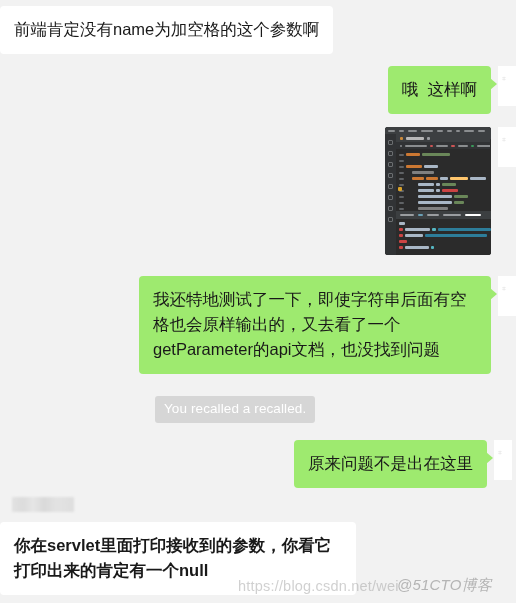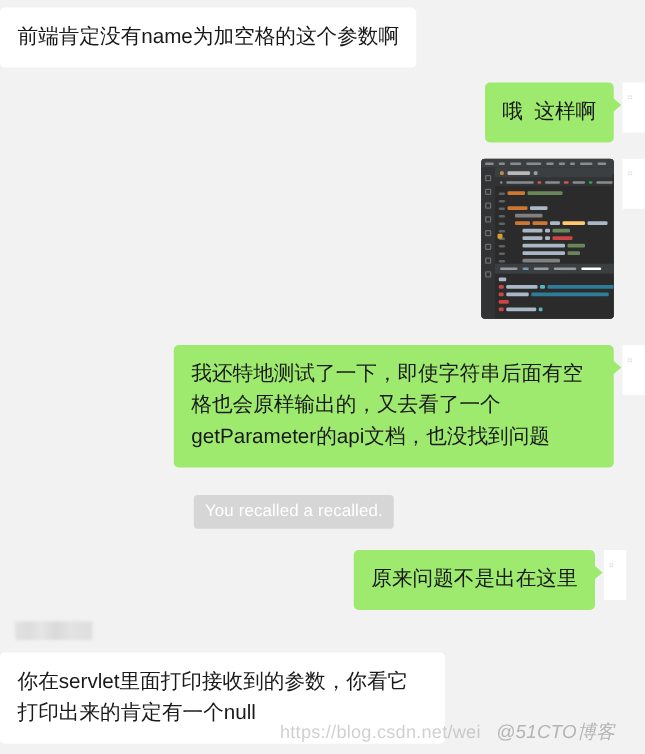--- a/index.html
+++ b/index.html
@@ -91,21 +91,21 @@
   }
 
   
   #row-msg-1 { left: 0px;  top: 6px;  }
   #row-msg-1 .bubble { max-width: 372px; }
 
   #row-msg-2 { right: 0px; top: 66px; }
   #row-msg-3 { right: 0px; top: 127px; }
   #row-msg-4 { right: 0px; top: 276px; justify-content: flex-end; }
   #row-msg-4 .bubble { width: 352px; }
-  #row-msg-6 { right: 15px; top: 440px; }
+  #row-msg-6 { right: 4px; top: 440px; }
 
   
   .img-bubble {
     position: relative;
     width: 106px;
     height: 128px;
     border-radius: 3px;
     overflow: hidden;
     background: #2b2b2b;
   }
@@ -146,30 +146,30 @@
     height: 15px;
     background: linear-gradient(90deg,
        #e2e2e2 0%, #dcdcdc 18%, #e6e6e6 34%,
        #d9d9d9 52%, #e3e3e3 72%, #dedede 100%);
     filter: blur(1.2px);
     border-radius: 1px;
   }
 
   
   #row-msg-7 { left: 0px; top: 522px; }
-  #row-msg-7 .bubble { width: 356px; }
+  #row-msg-7 .bubble { width: 356px; font-weight: bold; }
 
   
   .watermark {
     position: absolute;
     pointer-events: none;
     white-space: nowrap;
   }
   #watermark-csdn {
-    left: 224px;
+    left: 238px;
     top: 578px;
     font-size: 14.5px;
     color: rgba(150,150,150,0.45);
     letter-spacing: 0.2px;
   }
   #watermark-51cto {
     left: 397px;
     top: 576px;
     font-size: 15px;
     color: rgba(120,120,120,0.5);

